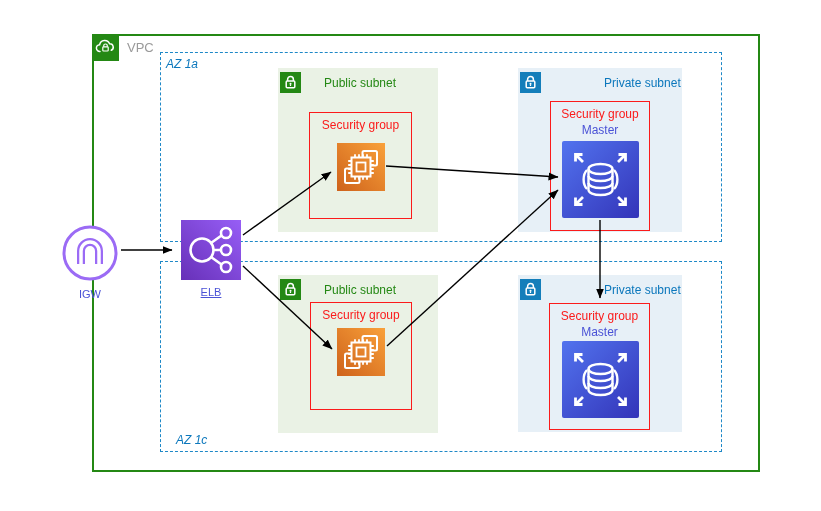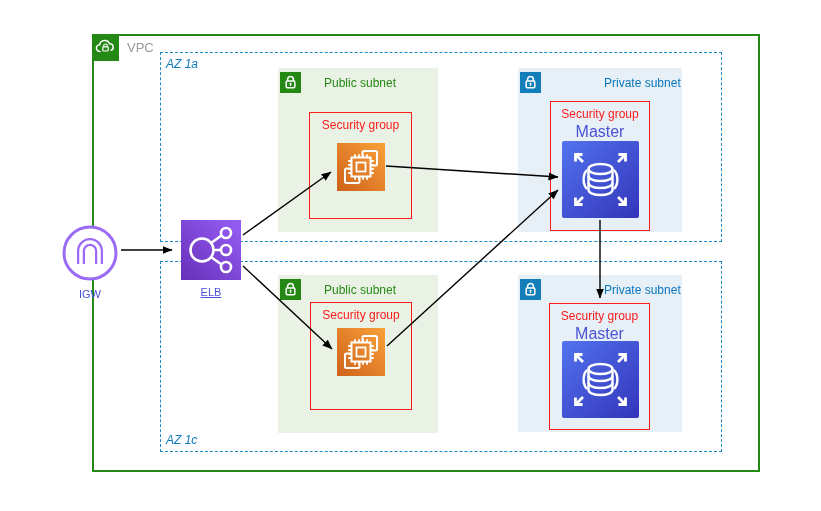--- a/index.html
+++ b/index.html
@@ -12,37 +12,37 @@
   
   .vpc-box{left:92px;top:34px;width:668px;height:438px;border:2px solid var(--vpc-green);box-sizing:border-box;}
   .vpc-icon{left:92px;top:34px;width:27px;height:27px;z-index:3;}
   .vpc-label{left:127px;top:40px;font-size:13px;color:var(--vpc-label-gray);z-index:3;}
   
   .az{border:1.5px dashed var(--az-blue);box-sizing:border-box;}
   .az-top{left:160px;top:52px;width:562px;height:190px;}
   .az-bottom{left:160px;top:261px;width:562px;height:191px;}
   .az-label{font-size:12px;color:var(--label-blue);position:absolute;font-style:italic;}
   .az-label-top{left:5px;top:4px;}
-  .az-label-bottom{left:5px;bottom:4px;}
+  .az-label-bottom{left:15px;bottom:4px;}
   
   .subnet{box-sizing:border-box;z-index:1;}
   .subnet.public{background:var(--subnet-green-bg);}
   .subnet.private{background:var(--subnet-blue-bg);}
   .sub-pub-top{left:278px;top:68px;width:160px;height:164px;}
   .sub-priv-top{left:518px;top:68px;width:164px;height:164px;}
   .sub-pub-bot{left:278px;top:275px;width:160px;height:158px;}
   .sub-priv-bot{left:518px;top:275px;width:164px;height:157px;}
   .subnet-head{position:absolute;left:2px;top:4px;display:flex;align-items:center;gap:23px;}
   .subnet-label{font-size:12px;}
   .subnet.public .subnet-label{color:var(--vpc-green);}
   .subnet.private .subnet-label{color:var(--label-blue);margin-left:40px;}
   
   .sg{border:1px solid var(--sg-red);box-sizing:border-box;z-index:2;}
   .sg-label{position:absolute;top:5px;left:0;right:0;text-align:center;font-size:12px;color:var(--sg-red);}
-  .node-label{position:absolute;top:21px;left:0;right:0;text-align:center;font-size:16px;color:var(--node-label-indigo);}
+  .node-label{position:absolute;top:21px;left:0;right:0;text-align:center;font-size:12px;color:var(--node-label-indigo);}
   .sg-ec2-top{left:309px;top:112px;width:103px;height:107px;}
   .sg-ec2-bot{left:310px;top:302px;width:102px;height:108px;}
   .sg-master{left:550px;top:101px;width:100px;height:130px;}
   .sg-slave{left:549px;top:303px;width:101px;height:127px;}
   
   .res{z-index:3;}
   .ec2-top{left:337px;top:143px;width:48px;height:48px;}
   .ec2-bot{left:337px;top:328px;width:48px;height:48px;}
   .rds-master{left:562px;top:141px;width:77px;height:77px;}
   .rds-slave{left:562px;top:341px;width:77px;height:77px;}

